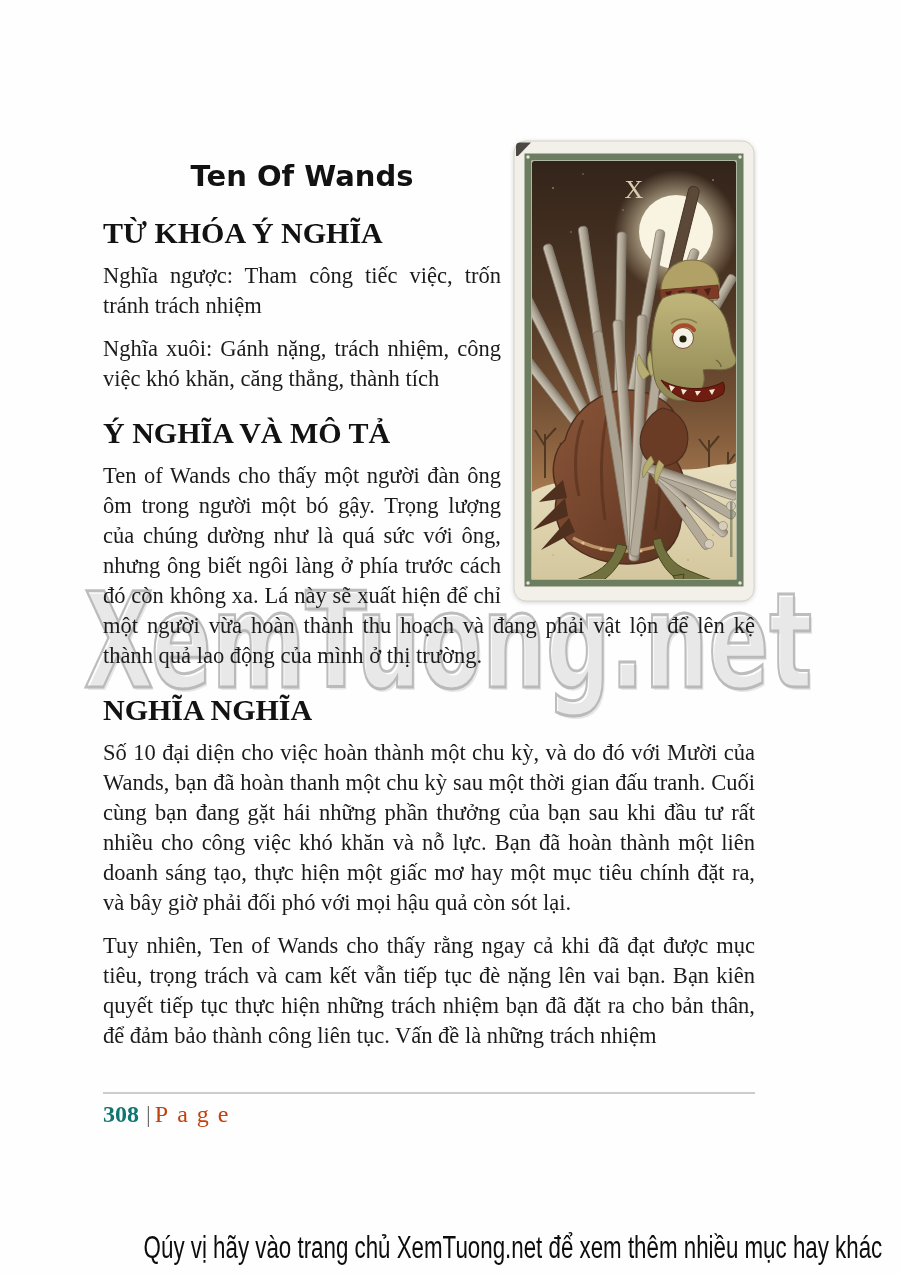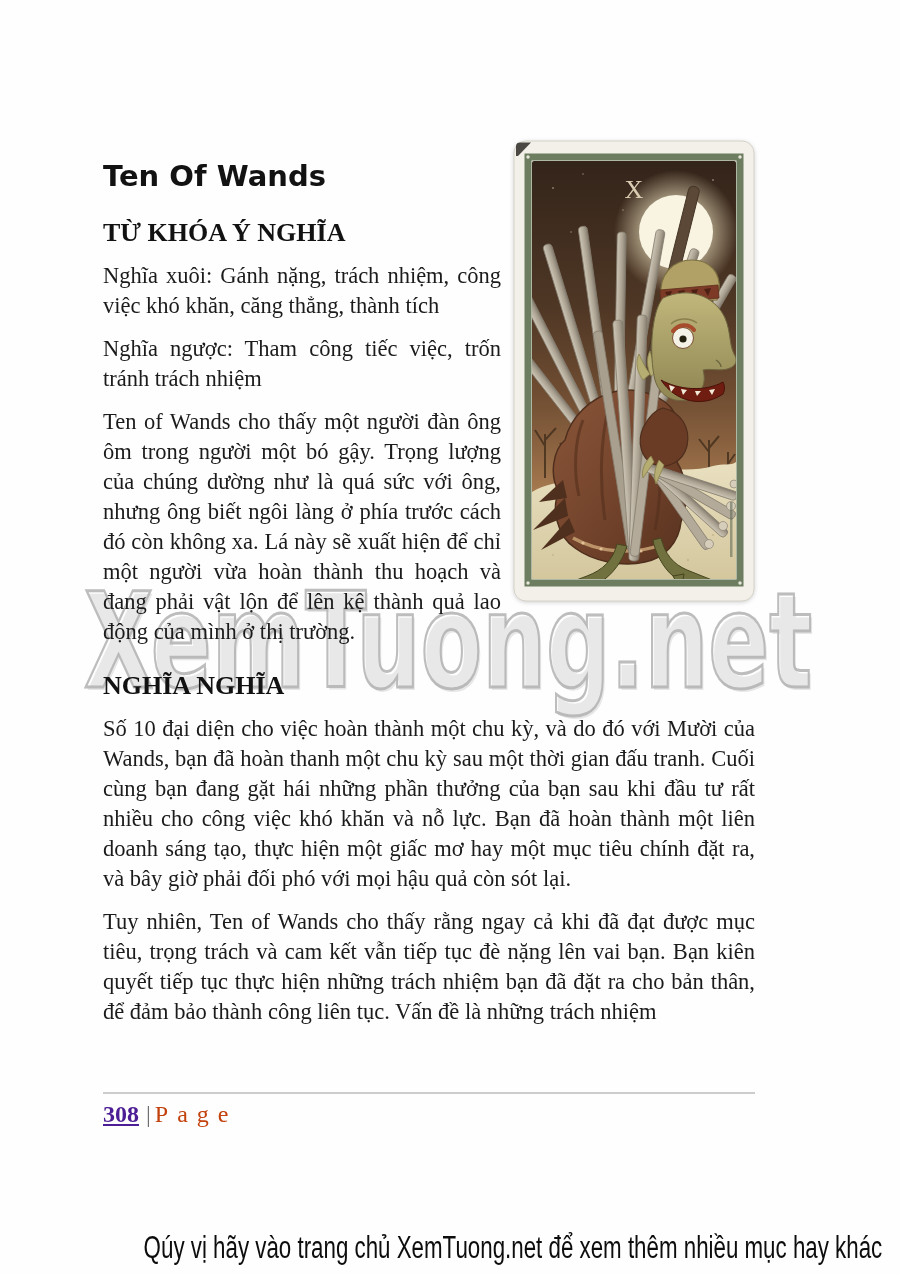--- a/index.html
+++ b/index.html
@@ -6,45 +6,45 @@
   .page {
     position:relative; width:900px; height:1274px; background:#fefefe;
     overflow:hidden; font-family:"Liberation Serif", serif; color:#161616;
   }
   
   .content { position:absolute; left:103px; top:140px; width:652px; z-index:3; }
   .card-block { float:right; width:242px; height:462px; margin:0 0 0 12px; position:relative; }
   .card-block svg { display:block; filter:drop-shadow(0 1px 2px rgba(0,0,0,0.18)); }
   h1.doc-title {
     font-family:"DejaVu Sans", sans-serif; font-weight:bold; font-size:29px;
-    color:#121212; margin:18px 0 0 0; line-height:36px;
+    color:#121212; margin:18px 0 0 0; line-height:36px;text-align:center;
   }
   h2.doc-heading {
-    font-family:"Liberation Serif", serif; font-weight:bold; font-size:26px;
+    font-family:"Liberation Serif", serif; font-weight:bold; font-size:30px;
     color:#121212; margin:24px 0 0 0; line-height:30px;
   }
   p.doc-para {
     font-size:22.5px; line-height:30px; text-align:justify;
     margin:13px 0 0 0; color:#1b1b1b;
   }
   
   .watermark {
     position:absolute; left:84px; top:575px; z-index:2;
     font-family:"DejaVu Sans", sans-serif; font-weight:bold; font-size:132px;
     line-height:1; white-space:nowrap;
     color:rgba(255,255,255,0.08);
     -webkit-text-stroke:3px rgba(178,178,178,0.85);
     text-shadow:3px 3px 0 rgba(205,205,205,0.45);
     transform:scaleX(0.68); transform-origin:left top;
     pointer-events:none;
   }
   
   .footer-rule { position:absolute; left:103px; top:1092px; width:652px; height:2px; background:#cccccc; z-index:3; }
   .footer-text { position:absolute; left:103px; top:1100px; z-index:3; font-size:24px; line-height:28px; }
-  .footer-text .num { font-weight:bold; color:#4c1d95;text-decoration:underline; }
+  .footer-text .num { font-weight:bold; color:#0f766e; }
   .footer-text .sep { color:#6f6f6f; margin:0 4px 0 7px; font-weight:400; }
   .footer-text .pg  { color:#c2410c; letter-spacing:9px; }
   
   .banner { position:absolute; left:0; top:1230px; width:832px; text-align:center; z-index:3; }
   .banner .inner {
     display:inline-block; font-family:"Liberation Sans", sans-serif;
     font-size:31px; color:#0d0d0d; white-space:nowrap;
     transform:scaleX(0.72); transform-origin:50% 50%;
   }
 </style>
@@ -239,23 +239,24 @@
             <circle cx="227" cy="17" r="1.7"></circle>
           <circle cx="15" cy="443" r="1.7"></circle>
             <circle cx="227" cy="443" r="1.7"></circle>
         </g>
       </svg>
     </div>
 
     <h1 class="doc-title">Ten Of Wands</h1>
 
     <h2 class="doc-heading">TỪ KHÓA Ý NGHĨA</h2>
+    <p class="doc-para">Nghĩa ngược: Tham công tiếc việc, trốn tránh trách nhiệm</p>
     <p class="doc-para">Nghĩa xuôi: Gánh nặng, trách nhiệm, công việc khó khăn, căng thẳng, thành tích</p>
-    <p class="doc-para">Nghĩa ngược: Tham công tiếc việc, trốn tránh trách nhiệm</p>
-
+
+    <h2 class="doc-heading">Ý NGHĨA VÀ MÔ TẢ</h2>
     <p class="doc-para">Ten of Wands cho thấy một người đàn ông ôm trong người một bó gậy. Trọng lượng của chúng dường như là quá sức với ông, nhưng ông biết ngôi làng ở phía trước cách đó còn không xa. Lá này sẽ xuất hiện để chỉ một người vừa hoàn thành thu hoạch và đang phải vật lộn để lên kệ thành quả lao động của mình ở thị trường.</p>
 
     <h2 class="doc-heading">NGHĨA NGHĨA</h2>
     <p class="doc-para">Số 10 đại diện cho việc hoàn thành một chu kỳ, và do đó với Mười của Wands, bạn đã hoàn thanh một chu kỳ sau một thời gian đấu tranh. Cuối cùng bạn đang gặt hái những phần thưởng của bạn sau khi đầu tư rất nhiều cho công việc khó khăn và nỗ lực. Bạn đã hoàn thành một liên doanh sáng tạo, thực hiện một giấc mơ hay một mục tiêu chính đặt ra, và bây giờ phải đối phó với mọi hậu quả còn sót lại.</p>
     <p class="doc-para">Tuy nhiên, Ten of Wands cho thấy rằng ngay cả khi đã đạt được mục tiêu, trọng trách và cam kết vẫn tiếp tục đè nặng lên vai bạn. Bạn kiên quyết tiếp tục thực hiện những trách nhiệm bạn đã đặt ra cho bản thân, để đảm bảo thành công liên tục. Vấn đề là những trách nhiệm</p>
   </div>
 
   <div class="footer-rule"></div>
   <div class="footer-text">
     <span class="num">308</span><span class="sep">|</span><span class="pg">Page</span>

